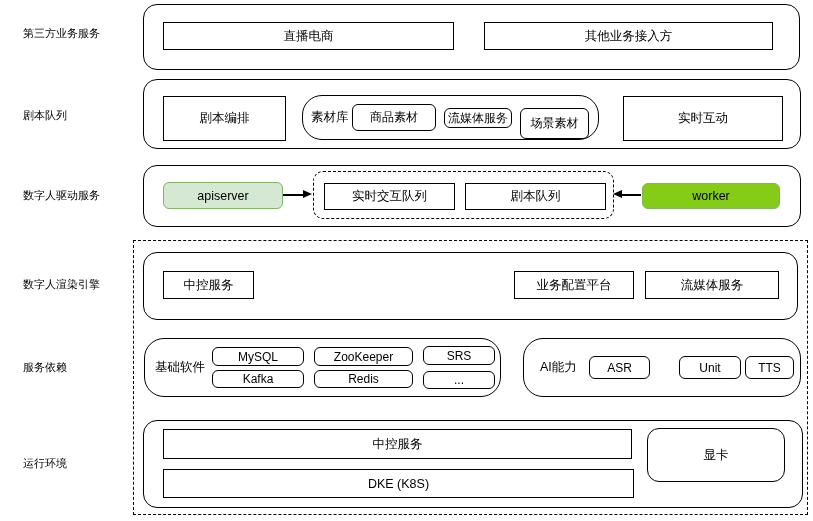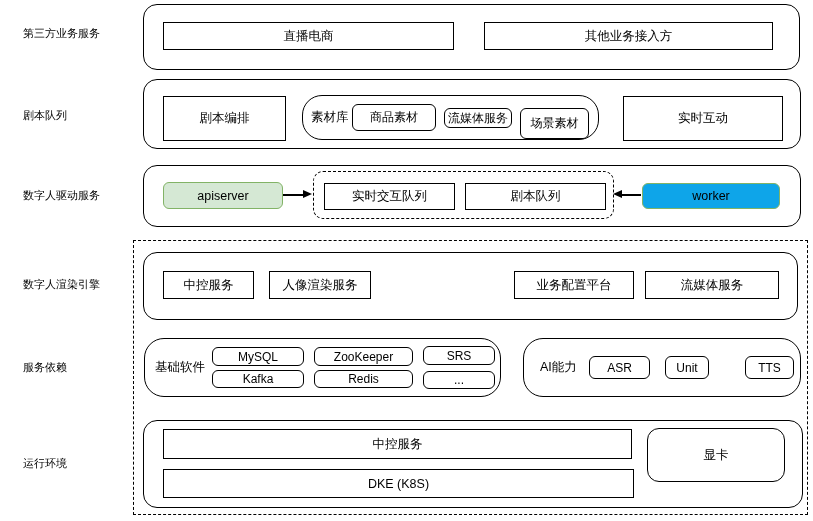--- a/index.html
+++ b/index.html
@@ -82,48 +82,47 @@
     </div>
     <div class="bx mid" style="left:479px;top:16px;width:160px;height:45px">实时互动</div>
   </div>
 
   <div class="bx outer" style="left:143px;top:165px;width:658px;height:62px">
     <div class="bx green" style="left: 19px; top: 16px; width: 120px; height: 27px; background: rgb(213, 232, 212); border-color: rgb(130, 179, 102);">apiserver</div>
     <div class="bx dashedgrp" style="left:169px;top:5px;width:301px;height:48px">
       <div class="bx mid" style="left:10px;top:11px;width:131px;height:27px">实时交互队列</div>
       <div class="bx mid" style="left:151px;top:11px;width:141px;height:27px">剧本队列</div>
     </div>
-    <div class="bx green" style="left: 498px; top: 17px; width: 138px; height: 26px; background: #0ea5e9; border-color: rgb(130, 179, 102);">worker</div>
+    <div class="bx green" style="left: 498px; top: 17px; width: 138px; height: 26px; background: #84cc16; border-color: rgb(130, 179, 102);">worker</div>
   </div>
 
   <div class="arrowline" style="left:283px;top:194px;width:21px"></div>
   <div class="arrowhead right" style="left:303px;top:190px"></div>
   <div class="arrowline" style="left:621px;top:194px;width:20px"></div>
   <div class="arrowhead left" style="left:613px;top:190px"></div>
 
   <div class="bx outer" style="left:143px;top:252px;width:655px;height:68px">
     <div class="bx mid" style="left:19px;top:18px;width:91px;height:28px">中控服务</div>
-    <div class="bx mid" style="left:125px;top:18px;width:102px;height:28px">人像渲染服务</div>
     <div class="bx mid" style="left:370px;top:18px;width:120px;height:28px">业务配置平台</div>
     <div class="bx mid" style="left:501px;top:18px;width:134px;height:28px">流媒体服务</div>
   </div>
 
   <div class="bx grp" style="left:144px;top:338px;width:357px;height:59px;justify-content:flex-start">
     <span class="grplabel" style="left:10px">基础软件</span>
     <div class="bx small" style="left:67px;top:8px;width:92px;height:19px">MySQL</div>
     <div class="bx small" style="left:169px;top:8px;width:99px;height:19px">ZooKeeper</div>
     <div class="bx small" style="left:278px;top:7px;width:72px;height:19px">SRS</div>
     <div class="bx small" style="left:67px;top:31px;width:92px;height:18px">Kafka</div>
     <div class="bx small" style="left:169px;top:31px;width:99px;height:18px">Redis</div>
     <div class="bx small" style="left:278px;top:32px;width:72px;height:18px">...</div>
   </div>
   <div class="bx grp" style="left:523px;top:338px;width:278px;height:59px;justify-content:flex-start">
     <span class="grplabel" style="left:16px">AI能力</span>
     <div class="bx small" style="left:65px;top:17px;width:61px;height:23px">ASR</div>
-    <div class="bx small" style="left:141px;top:17px;width:44px;height:23px">Unit</div>
+    <div class="bx small" style="left:155px;top:17px;width:62px;height:23px">Unit</div>
     <div class="bx small" style="left:221px;top:17px;width:49px;height:23px">TTS</div>
   </div>
 
   <div class="bx outer" style="left:143px;top:420px;width:660px;height:88px">
     <div class="bx mid" style="left:19px;top:8px;width:469px;height:30px">中控服务</div>
     <div class="bx mid" style="left:19px;top:48px;width:471px;height:29px">DKE (K8S)</div>
     <div class="bx" style="left:503px;top:7px;width:138px;height:54px;border-radius:12px">显卡</div>
   </div>
 
 </div>

